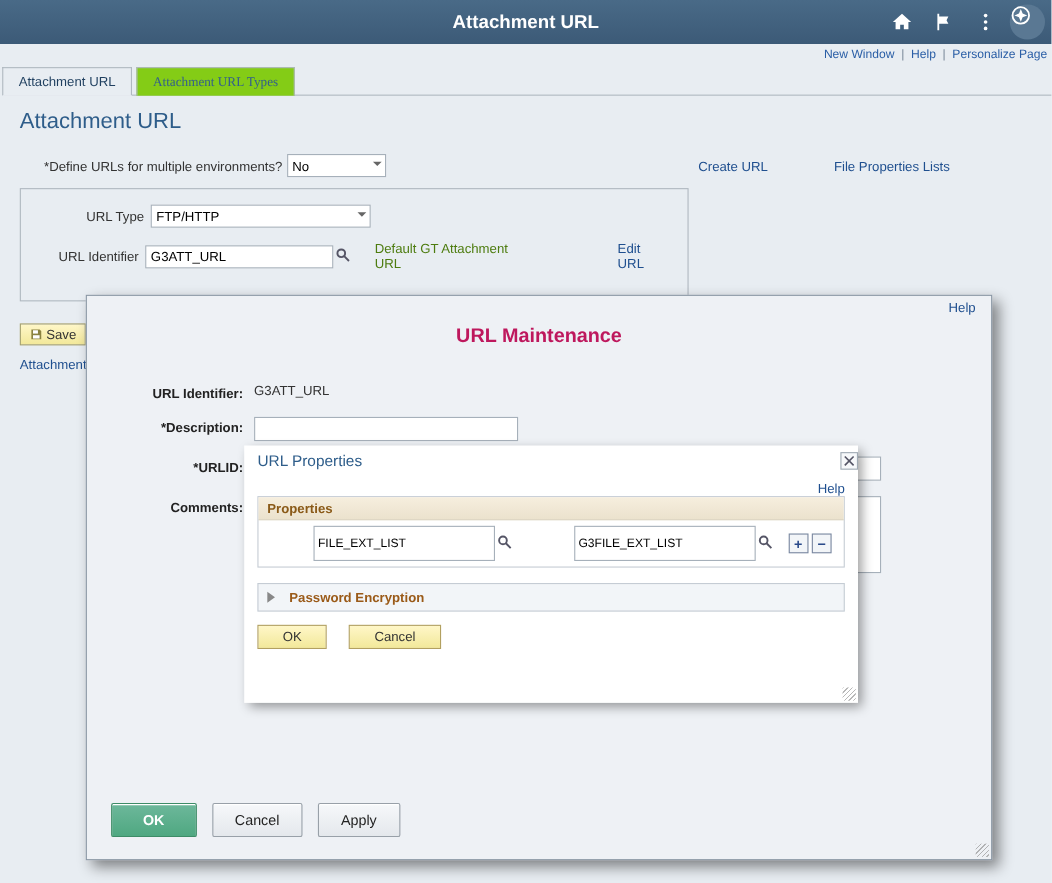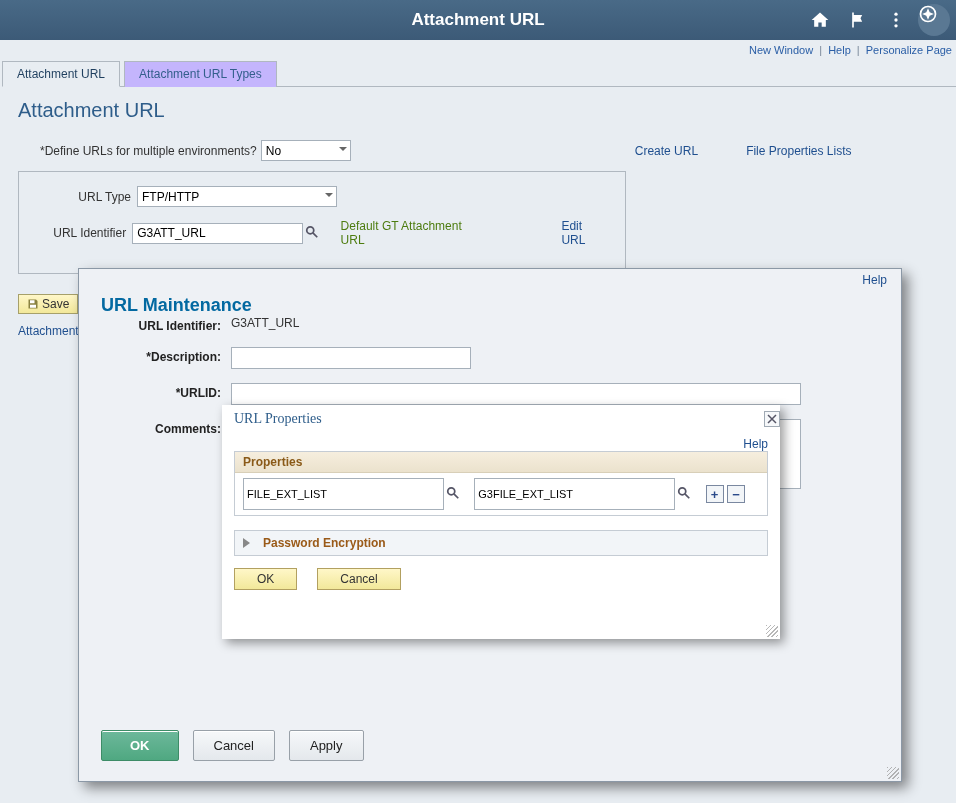--- a/index.html
+++ b/index.html
@@ -72,35 +72,35 @@
     border: 1px solid #b0b8c0;
     border-bottom: none;
     background: #f2f5f8;
     position: relative;
     top: 1px;
     color: #1f3f5f;
     cursor: pointer;
     margin-right: 4px;
   }
   .tab.active { background: #e8edf2; border-bottom:1px solid #e8edf2; font-weight: normal;}
-  .tab.inactive { color:#335f8c; background:#c4b5fd;}
+  .tab.inactive { color:#335f8c; background:#84cc16;font-family:Liberation Serif, serif;}
   .page-area { padding: 12px 16px 0 18px; }
   .page-title { color:#2e5d8a; font-size:20px; font-weight:normal; margin-bottom:18px;}
   .row { display:flex; align-items:center; margin-bottom:8px;}
   .define-label { font-size:12px; color:#333;}
   .sel {
     border:1px solid #a6b0ba; background:#fff; height:21px; font-size:12px; padding:0 4px;
     appearance: none; position:relative;
   }
   .sel-wrap{ position:relative; display:inline-block;}
   .sel-wrap::after{
     content:""; position:absolute; right:4px; top:50%; transform:translateY(-50%);
     border:4px solid transparent; border-top-color:#666; pointer-events:none;
   }
-  .links-row { display:flex; gap:48px; margin-left:280px;}
+  .links-row { display:flex; gap:60px; margin-left:280px;}
   .link { color:#1f4f8f; cursor:pointer; font-size:12px;}
   .url-box {
     border:1px solid #b0b8c0; padding:14px 18px; margin-top:10px;
     width: 608px;
   }
   .url-box .row { margin-bottom: 12px;}
   .lbl { text-align:right; width:100px; padding-right:6px; color:#333; font-size:12px;}
   .txt { border:1px solid #a6b0ba; background:#fff; height:21px; padding:0 4px; font-size:12px;}
   .lookup-icon { width:16px;height:16px; cursor:pointer; margin-left:2px;}
   .lookup-icon svg{width:14px;height:14px;fill:#556;}
@@ -123,21 +123,21 @@
     left: 78px; top: 268px; width: 824px; height: 514px;
   }
   .modal-head {
     display:flex; justify-content:space-between; align-items:center; padding:6px 8px 6px 14px;
     border-bottom:1px solid #c5ccd4;
   }
   .modal-head-title { color:#2e5d8a; font-size:14px;}
   .close-x { border:1px solid #a0aab4; width:16px;height:16px; display:flex;align-items:center;justify-content:center; cursor:pointer; font-size:11px; color:#556; background:#f6f8fa;}
   .right-help { text-align:right; padding:4px 14px 0 0;}
   .um-body { padding: 8px 22px 0 22px;}
-  .um-title { font-size:18px; color:#0369a1; margin-bottom:0; font-weight:bold;}
+  .um-title { font-size:18px; color:#be185d; margin-bottom:32px; font-weight:bold;text-align:center;}
   .um-grid { display:grid; grid-template-columns: 130px 1fr; row-gap:14px; align-items:start;}
   .um-lbl { text-align:right; padding-right:10px; font-size:12px; color:#222; font-weight:bold; padding-top:3px;}
   .um-val { font-size:12px;}
   .um-box { border:1px solid #a6b0ba; background:#fff; width:570px; height:22px;}
   .um-ta { border:1px solid #a6b0ba; background:#fff; width:570px; height:70px; resize:none;}
   .um-buttons { display:flex; gap:14px; position:absolute; bottom:20px; left:22px;}
   .btn {
     border:1px solid #98a0a8; padding:7px 20px; font-size:13px; cursor:pointer;
     background:linear-gradient(#f6f8fa,#e4e8ec);
     border-radius:2px; box-shadow: inset 0 1px 0 #fff;
@@ -151,31 +151,30 @@
   .modal-props {
     position:absolute;
     left:222px; top:405px; width:558px; height:234px;
     background:#fff;
     z-index:20;
     box-shadow: 4px 4px 10px rgba(0,0,0,0.4);
   }
   .modal-props .phead{
     display:flex; justify-content:space-between; align-items:flex-start;
     padding:6px 0 6px 12px;
-    font-family:Liberation Serif, serif;
   }
   .props-title{ color:#2e5d8a; font-size:14px;}
   .props-right{ text-align:right; padding:4px 12px 0 0;}
   .props-body{ padding:0 12px;}
   .props-box { border:1px solid #c5ccd4; }
   .props-box-head { background:linear-gradient(#f6eede,#ebe2cd); color:#8a5a18; font-weight:bold; padding:3px 8px; font-size:12px; border-bottom:1px solid #d8cfb8;}
   .props-table{ width:100%; }
   .props-th { font-size:11px; color:#333; padding:3px 6px; border-bottom:1px solid #d8dde2; background:#f6f8fa;}
   .props-td { padding:3px 6px; }
-  .props-td input{ width:100%; border:1px solid #a6b0ba; height:20px; font-size:11px; padding:15px 3px;}
+  .props-td input{ width:100%; border:1px solid #a6b0ba; height:20px; font-size:11px; padding:15px 3px;margin-left:42px;}
   .pm-btn{
     width:18px;height:18px;border:1px solid #7a88a0;background:#f2f5f8;display:inline-flex;align-items:center;justify-content:center;cursor:pointer;color:#2a4a8a;font-weight:bold;font-size:13px;
   }
   .pwd-enc-row{
     display:flex;align-items:center;gap:8px;
     border:1px solid #c5ccd4;background:#f2f5f8;padding:5px 8px;margin-top:14px;
     color:#9a5a18;font-weight:bold;font-size:12px;
   }
   .tri{width:0;height:0;border:5px solid transparent;border-left:7px solid #888;}
   .pbtn-row{display:flex;gap:20px;margin-top:12px;}

